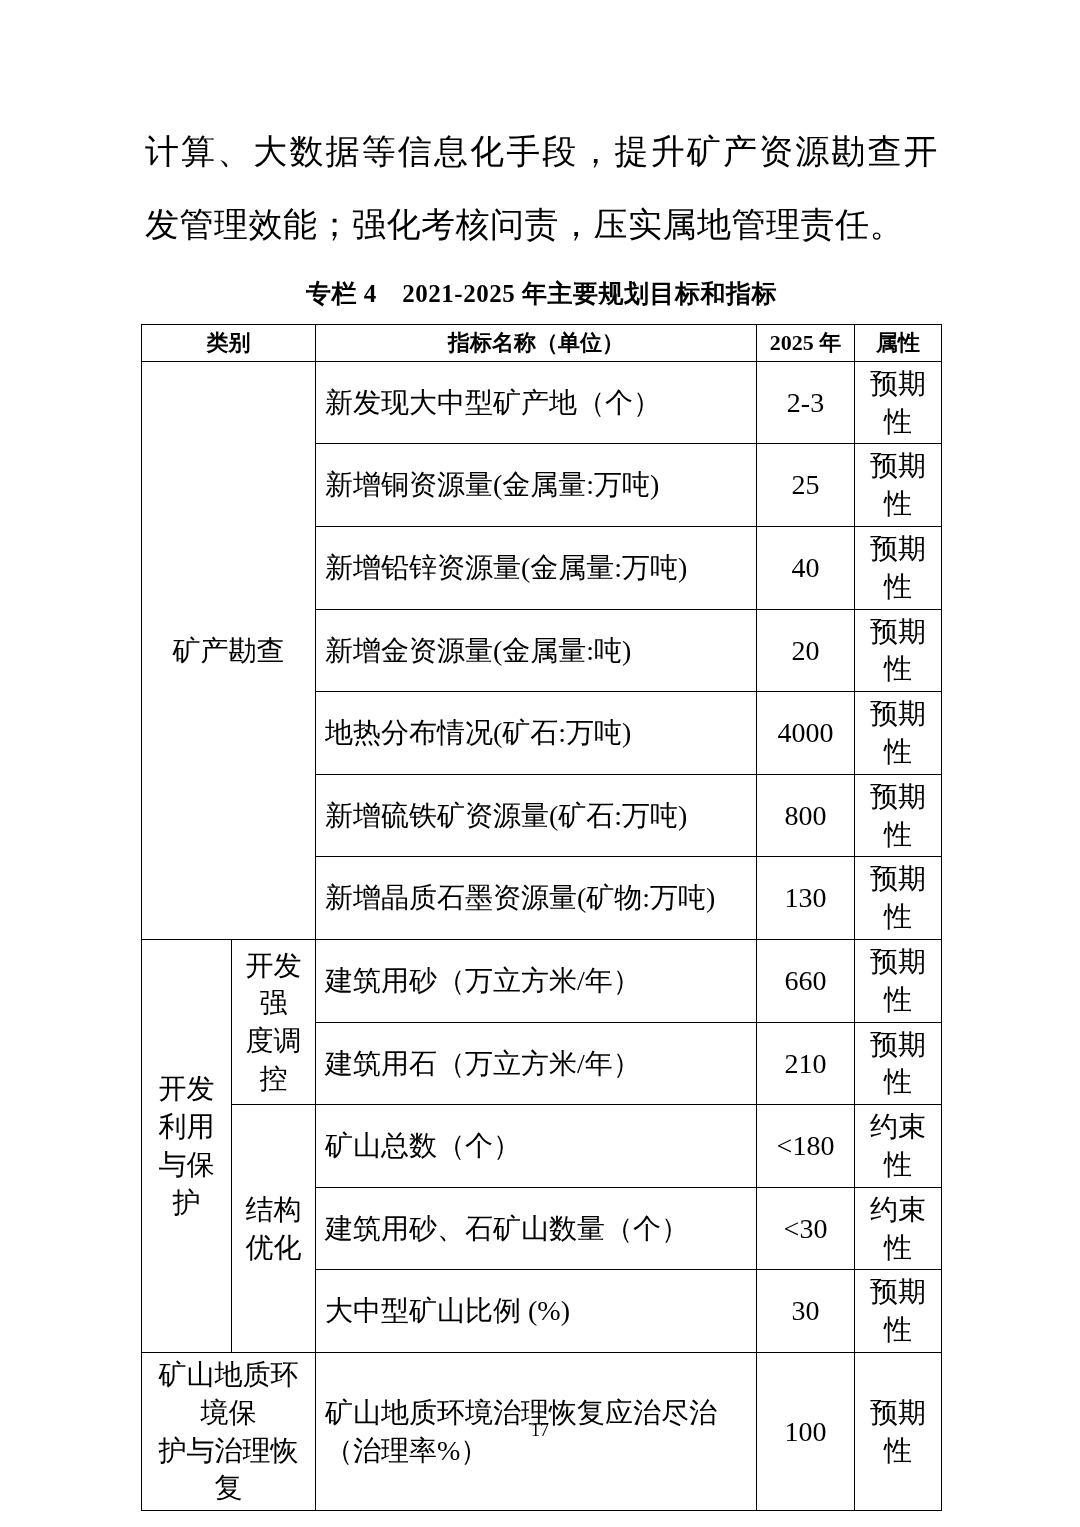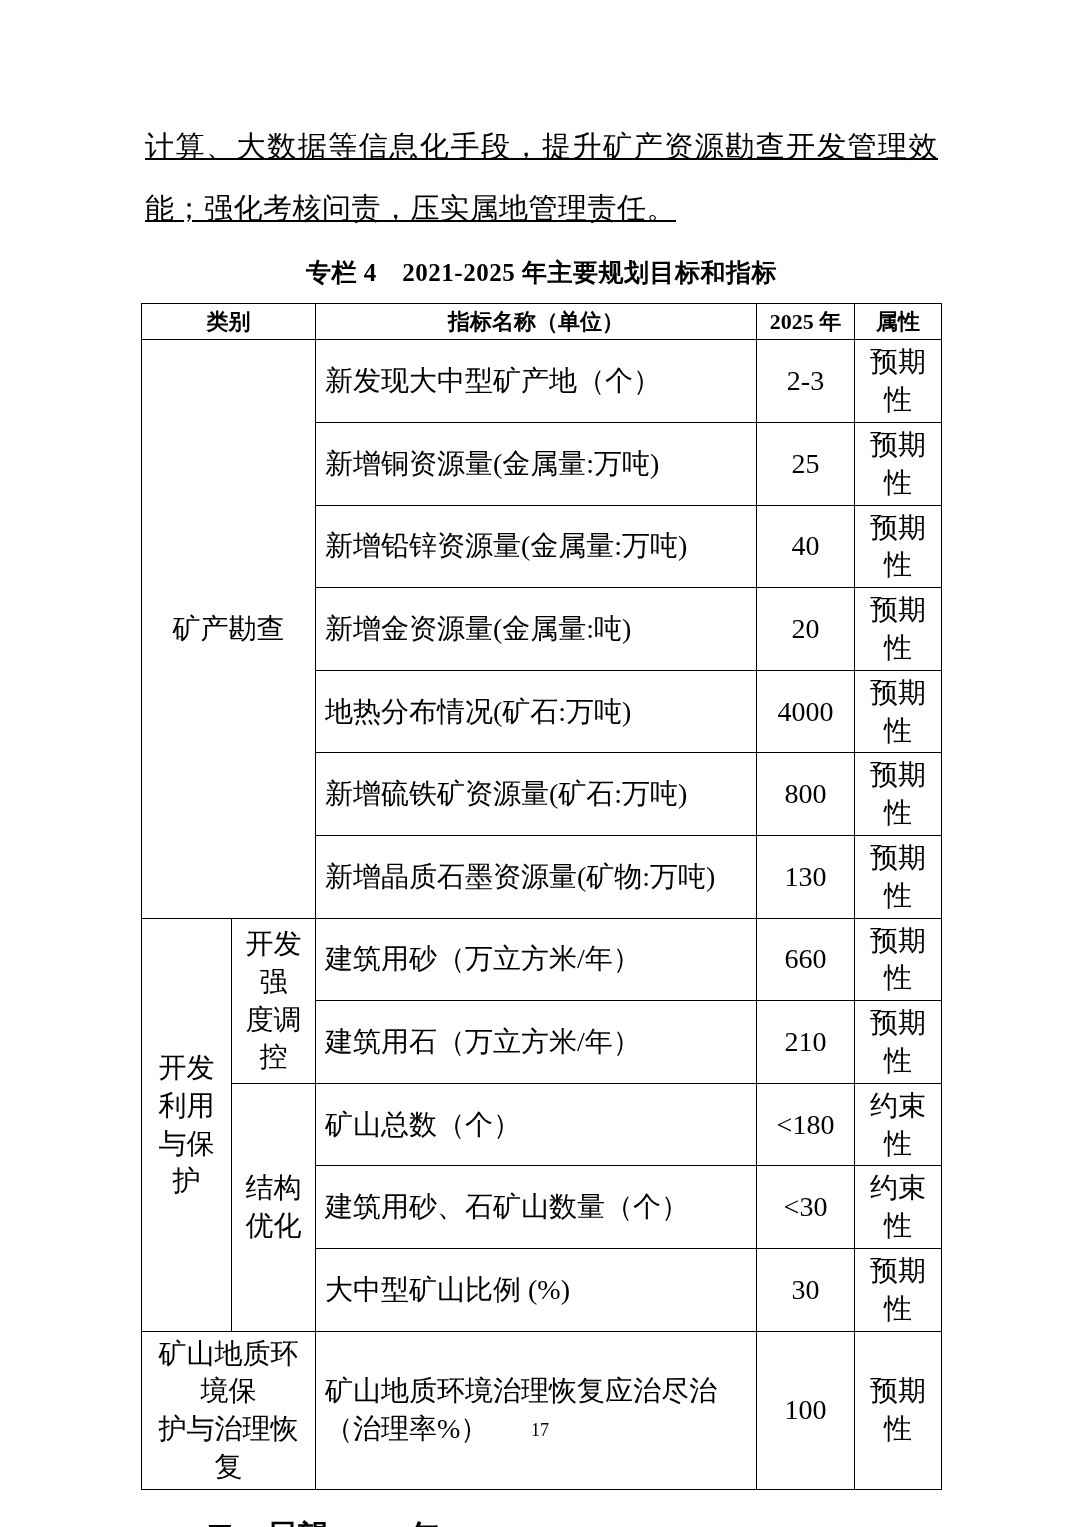--- a/index.html
+++ b/index.html
@@ -10,25 +10,24 @@
     color: #000;
   }
   .page {
     position: relative;
     width: 1080px; height: 1527px;
     padding: 115px 142px 0 145px;
     background: #fff;
     overflow: hidden;
   }
   .para {
-    font-size: 29px;
+    font-size: 34px;
     line-height: 2.15;
     text-align: justify;
     letter-spacing: 0.5px;
-    text-decoration: underline;
   }
   .outlook { text-indent: 2em; }
   .table-title {
     text-align: center;
     font-weight: bold;
     font-size: 25px;
     margin: 16px 0 14px 0;
     letter-spacing: 0.5px;
   }
   table.spec {

